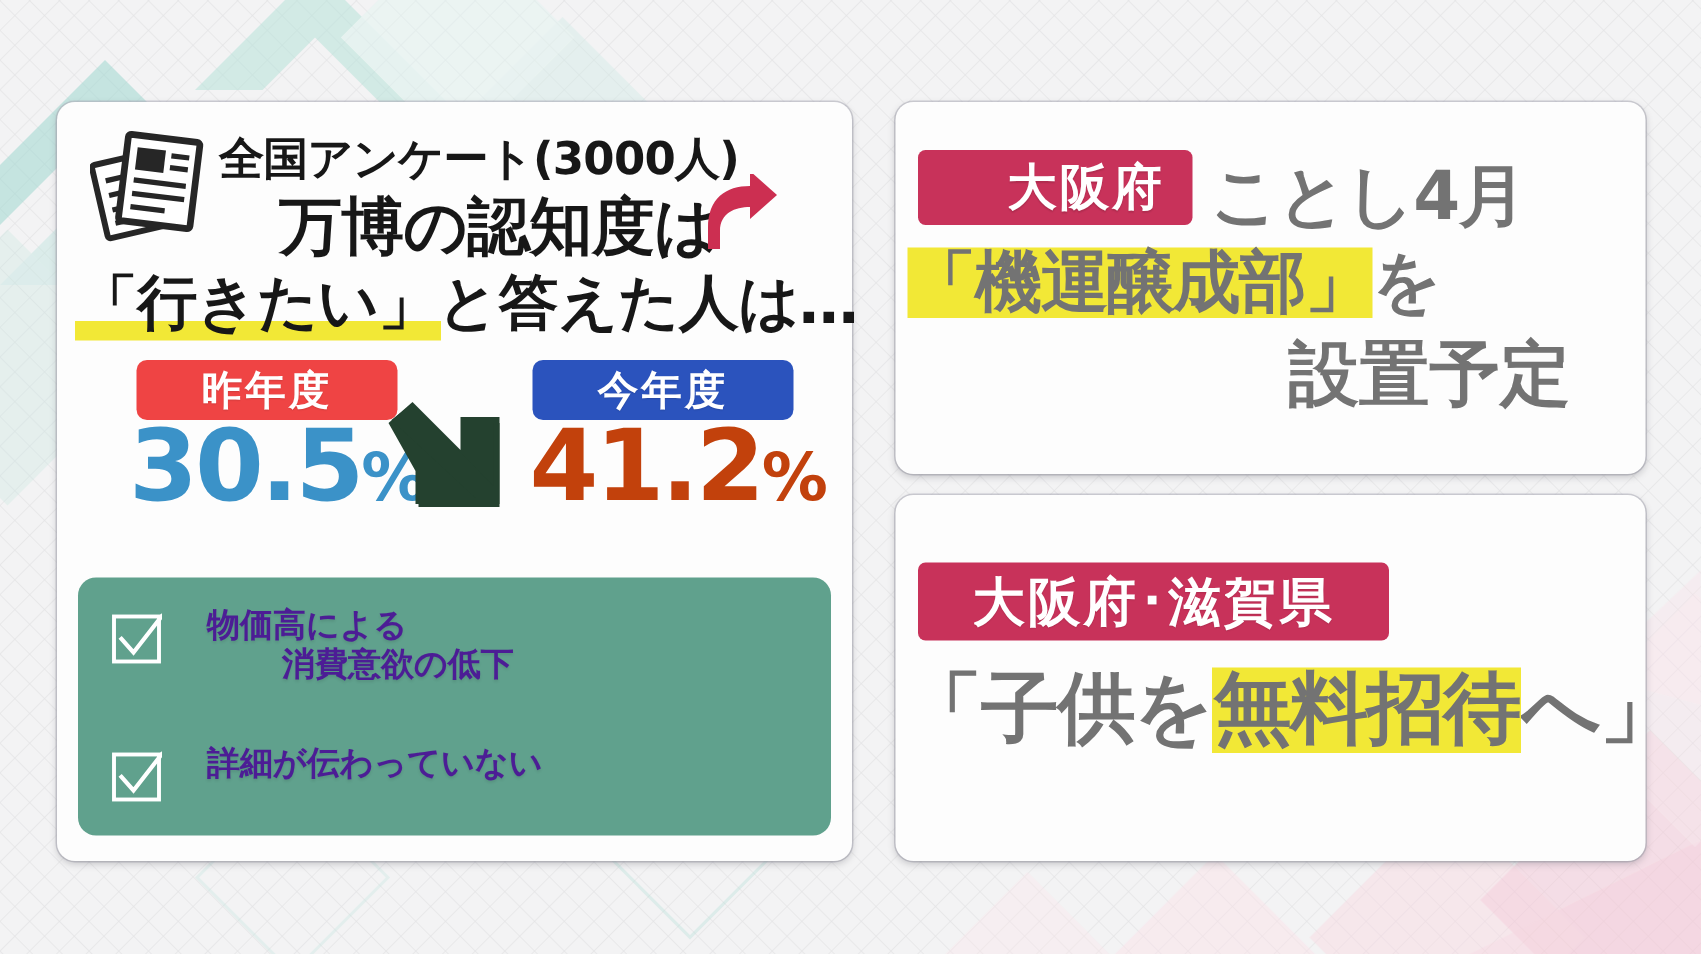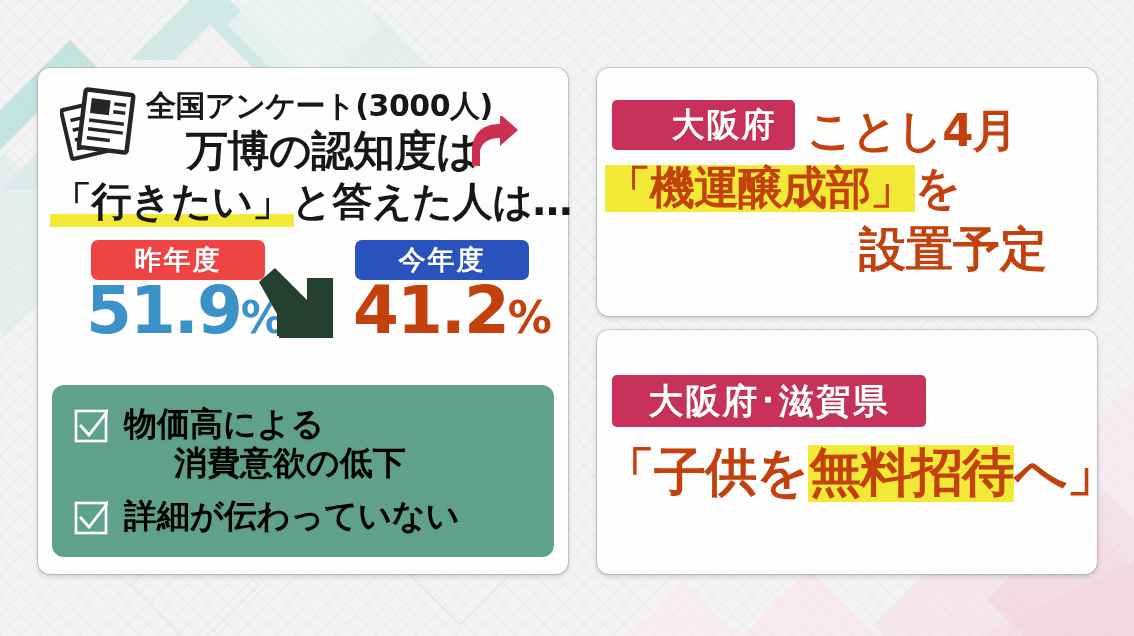--- a/index.html
+++ b/index.html
@@ -63,36 +63,36 @@
 
   #source { position:absolute; left:322px; top:278px; font-size:18px; color:#1b1b1b; font-weight:bold; letter-spacing:0px; }
 
   
   #green-box {
     position:absolute; left:14px; top:317px; width:502px; height:172px;
     background:#60a18d; border-radius:12px;
   }
   .chk-row { position:absolute; display:flex; align-items:flex-start; color:#fff; }
   .chkbox { width:34px; height:34px; flex:0 0 34px; position:relative; margin-top:4px; }
-  .chk-txt { color:#000000; font-weight:bold; font-size:33px; line-height:1.17; margin-left:16px; letter-spacing:0px;
+  .chk-txt { color:#4c1d95; font-weight:bold; font-size:22px; line-height:1.17; margin-left:30px; letter-spacing:0px;
              text-shadow:0 1px 2px rgba(0,0,0,.10); white-space:nowrap; }
   .chk-txt .indent { display:block; padding-left:50px; }
   #chk1 { left:22px; top:20px; }
   #chk2 { left:22px; top:112px; }
 
   
   .rbadge {
     position:absolute; background:#c8325a; color:#fff; font-weight:bold;
     border-radius:5px; display:flex; align-items:center; justify-content:center;
     letter-spacing:2px; text-shadow:0 1px 1px rgba(0,0,0,.12);
   }
   #badge-osaka  { left:15px; top:32px; width:183px; height:50px; font-size:33px;padding-left:41px; }
   #badge-osaka2 { left:15px; top:45px; width:314px; height:52px; font-size:35px; }
 
-  .rline { position:absolute; font-weight:bold; color:#c2410c; white-space:nowrap; }
+  .rline { position:absolute; font-weight:bold; color:#737373; white-space:nowrap; }
   #tr-l1 { left:210px; top:33px; font-size:45px; letter-spacing:-1px; }
   #tr-l2 { left:8px;   top:90px; font-size:45px; letter-spacing:-1px; }
   #tr-l3 { left:262px; top:150px; font-size:47px; letter-spacing:0px; }
 
   #br-l1 { left:6px; top:108px; font-size:52px; letter-spacing:-1px; }
 
   .hl-box { position:relative; display:inline-block; z-index:1; padding:0 1px; }
   .hl-box::after {
     content:""; position:absolute; left:0; right:0; top:7px; bottom:6px;
     background:#f2e836; z-index:-1;
@@ -171,21 +171,21 @@
   </svg>
 
   <div class="jp" id="line-want">
     <span class="hl-under">「行きたい」</span><span>と答えた人は…</span>
   </div>
 
   <div class="ybadge" id="badge-last">昨年度</div>
   <div class="ybadge" id="badge-this">今年度</div>
 
   <div class="pct" id="pct-last">
-    <span>51.9</span><span class="sym">%</span>
+    <span>30.5</span><span class="sym">%</span>
   </div>
   <div class="pct" id="pct-this">
     <span>41.2</span><span class="sym">%</span>
   </div>
 
   <svg id="arrow-down" viewBox="0 0 84 78">
     <path d="M4 16 L20 2 L52 34 L52 12 L78 12 L78 70 L22 70 L22 48 Z" fill="#24412f"></path>
     <path d="M6 14 L20 3 L74 58 L74 16 L78 16 L78 72 L24 72 L24 66 L62 66 Z" fill="#24412f"></path>
   </svg>
 

